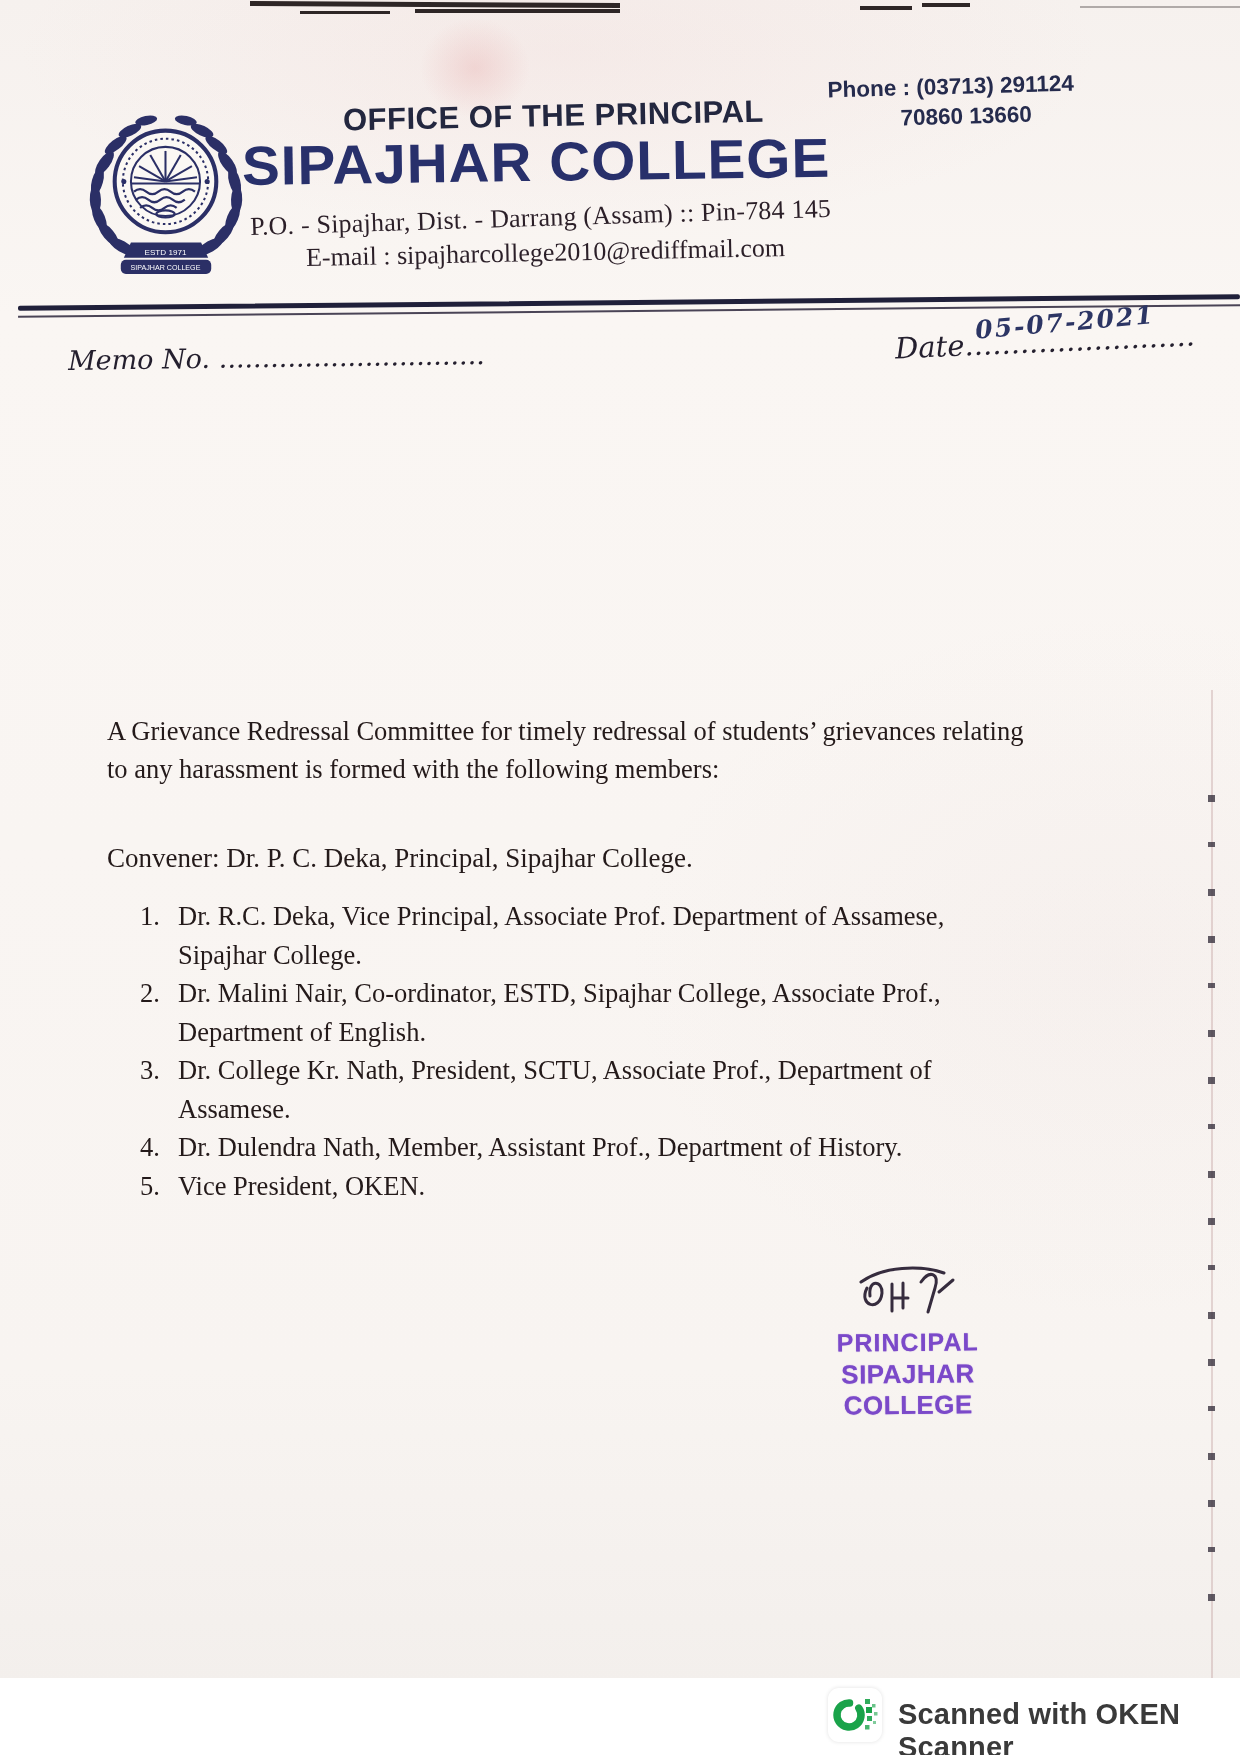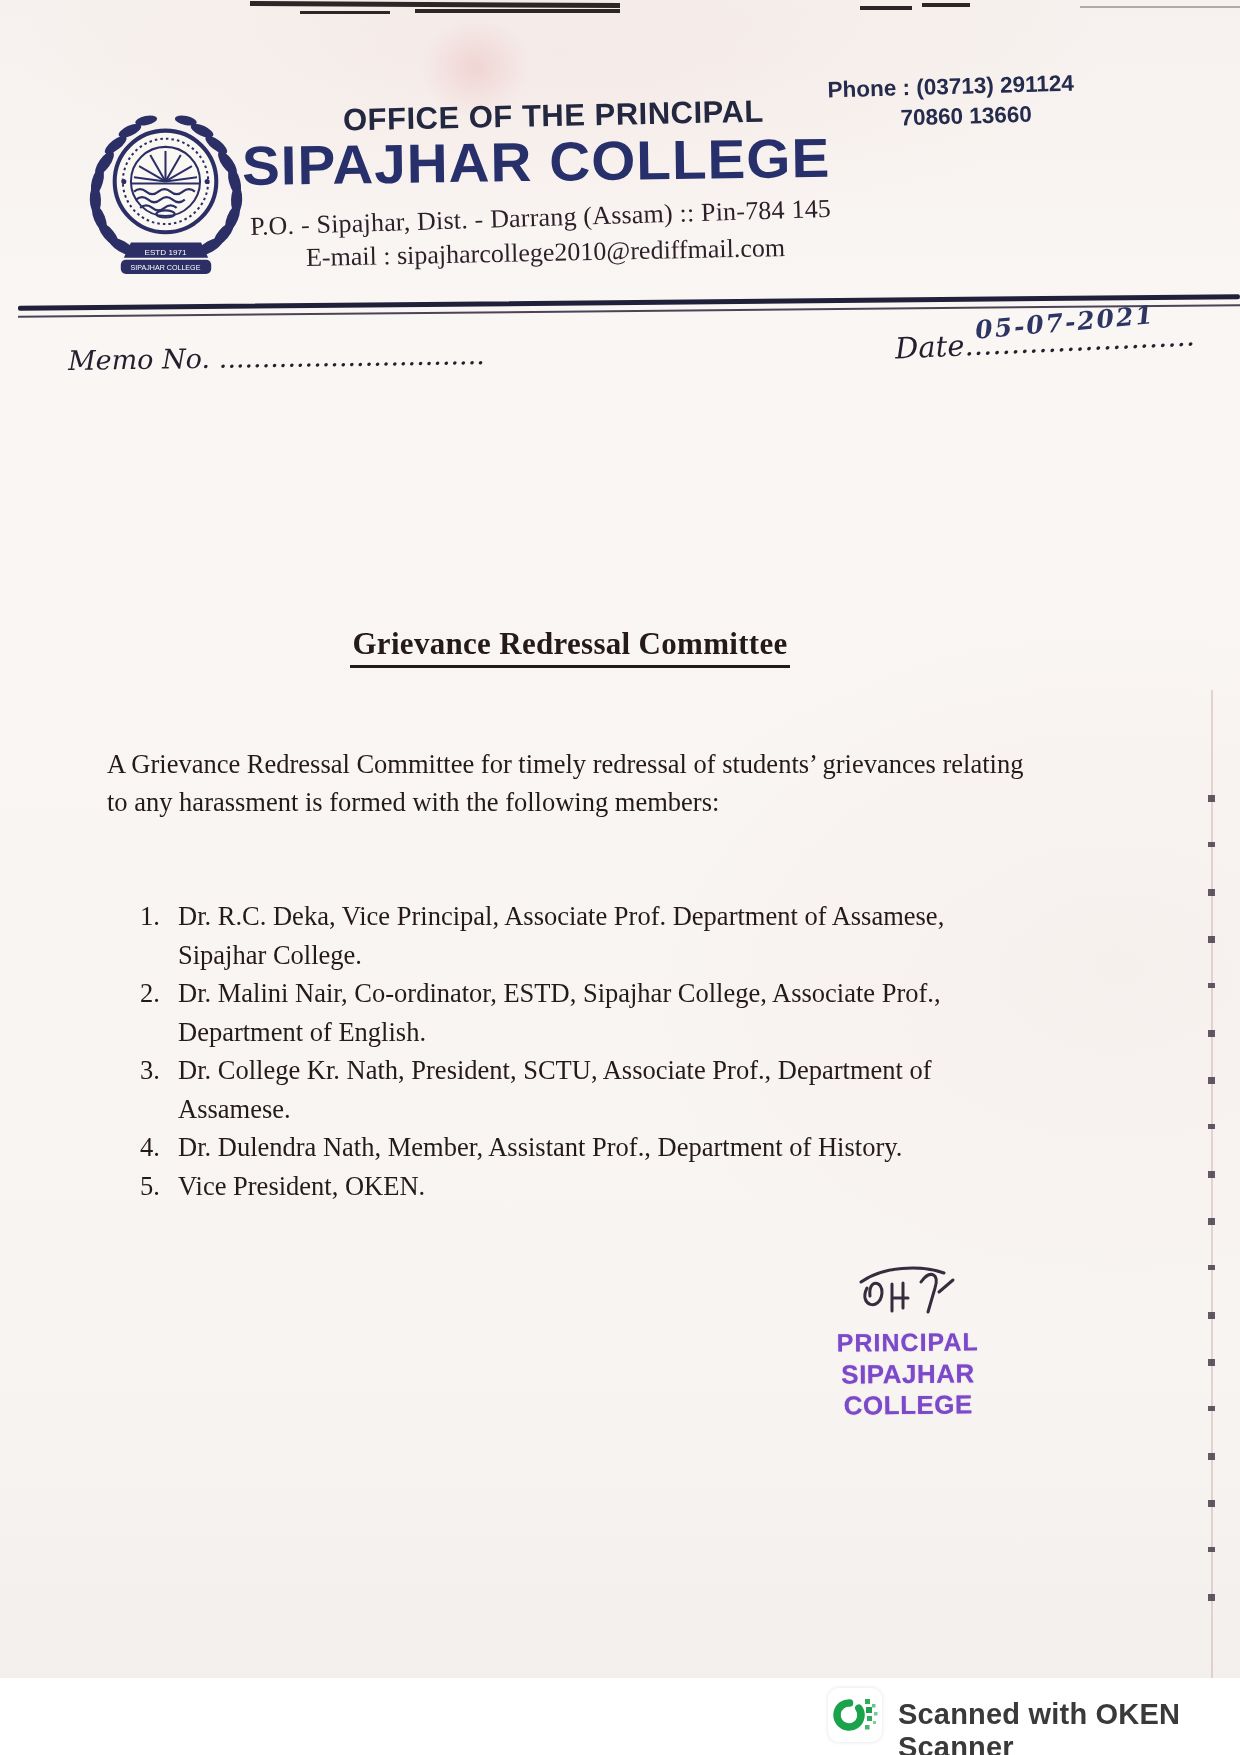--- a/index.html
+++ b/index.html
@@ -30,21 +30,21 @@
   .memo{font-style:italic;font-family:"DejaVu Serif", serif;font-size:27px;color:#241f2e;
     transform:rotate(-.8deg);}
   .dateblk{font-style:italic;font-family:"DejaVu Serif", serif;font-size:29px;color:#241f2e;
     transform:rotate(-2.5deg);}
   .date-hand{font-style:italic;font-family:"DejaVu Serif", serif;font-size:25px;font-weight:bold;
     color:#2c3564;transform:rotate(-5deg);letter-spacing:2px;white-space:nowrap;}
   
   .title-wrap{left:0;top:626px;width:1140px;text-align:center;}
   .title{display:inline-block;font-weight:bold;font-size:31px;letter-spacing:.3px;
     border-bottom:3px solid #241a1a;padding:0 2px 3px 2px;}
-  .para{left:107px;top:745px;width:918px;font-size:26.5px;line-height:38px;}
+  .para{left:107px;top:712px;width:918px;font-size:26.5px;line-height:38px;}
   .convener{left:107px;top:843px;width:900px;font-size:27px;}
   .members{left:140px;top:897px;width:900px;}
   .member{display:flex;font-size:26.5px;line-height:38.5px;}
   .member .num{width:38px;flex:none;}
   .member .txt{width:860px;}
   
   .stamp{left:778px;top:1328px;width:260px;text-align:center;color:#7b49c9;
     font-family:"Liberation Sans", sans-serif;font-weight:bold;transform:rotate(-.5deg);
     text-shadow:0 0 1px rgba(123,73,201,.65);}
   .stamp .s1{font-size:25px;letter-spacing:1px;}
@@ -140,25 +140,23 @@
 
   <div class="abs memo" style="left:68px;top:342px;">
     <span>Memo No.</span>
     <span>...............................</span>
   </div>
   <div class="abs dateblk" style="left:895px;top:325px;">
     <span>Date</span><span>.........................</span>
   </div>
   <div class="abs date-hand" style="left:975px;top:308px;">05-07-2021</div>
 
-  <div class="abs title-wrap">
-    <span class="title">Grievance Redressal Committee</span>
-  </div>
 
   <div class="abs para">A Grievance Redressal Committee for timely redressal of students’ grievances relating to any harassment is formed with the following members:</div>
+  <div class="abs convener">Convener: Dr. P. C. Deka, Principal, Sipajhar College.</div>
 
   <div class="abs members">
     <div class="member">
       <span class="num">1.</span>
       <span class="txt">Dr. R.C. Deka, Vice Principal, Associate Prof. Department of Assamese, Sipajhar College.</span>
     </div>
     <div class="member">
       <span class="num">2.</span>
       <span class="txt">Dr. Malini Nair, Co-ordinator, ESTD, Sipajhar College, Associate Prof., Department of English.</span>
     </div>

